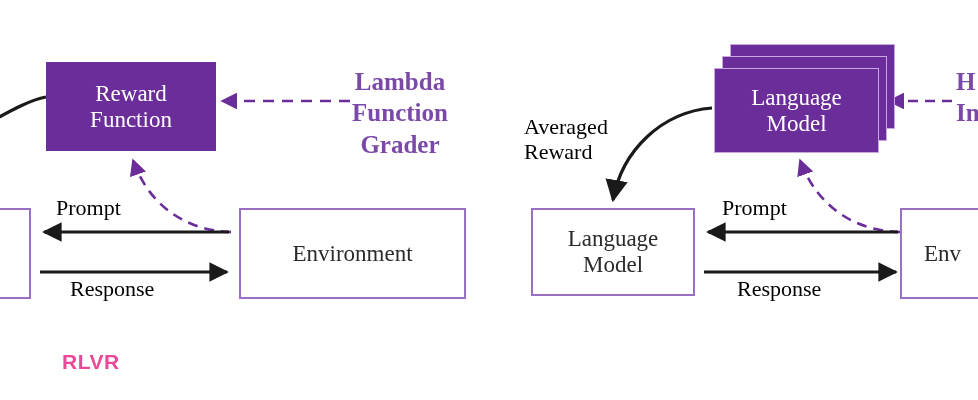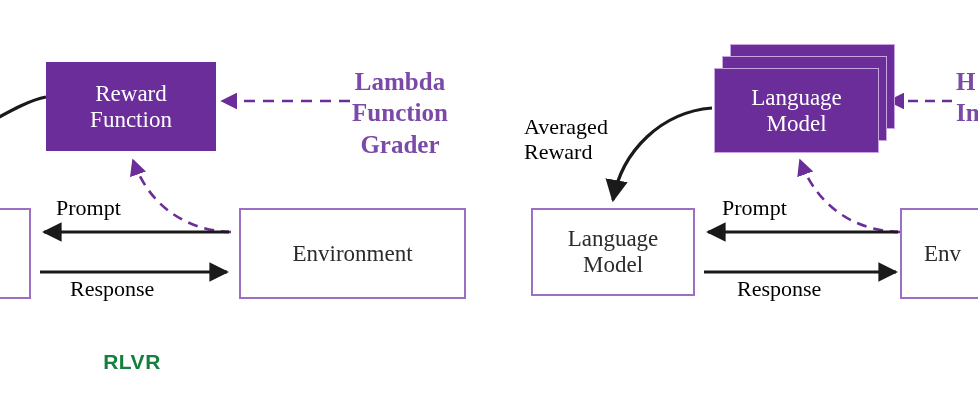--- a/index.html
+++ b/index.html
@@ -68,26 +68,25 @@
     color: #7B4AA8;
     font-family: "Liberation Serif", serif;
     font-weight: bold;
     font-size: 25px;
     line-height: 1.25;
     text-align: center;
     white-space: pre-line;
   }
   .caption {
     position: absolute;
-    color: #15803d;
+    color: #ec4899;
     font-family: "Liberation Sans", sans-serif;
     font-weight: bold;
     font-size: 21px;
     letter-spacing: 0.5px;
-    text-align: center;
   }
 </style>
 </head>
 <body>
 
 <div id="canvas">
 
   <svg class="svg-layer" viewBox="0 0 978 400" xmlns="http://www.w3.org/2000/svg">
     <defs>
       <marker id="ah-black" viewBox="0 0 10 10" refX="9" refY="5" markerWidth="7" markerHeight="7" orient="auto-start-reverse">

